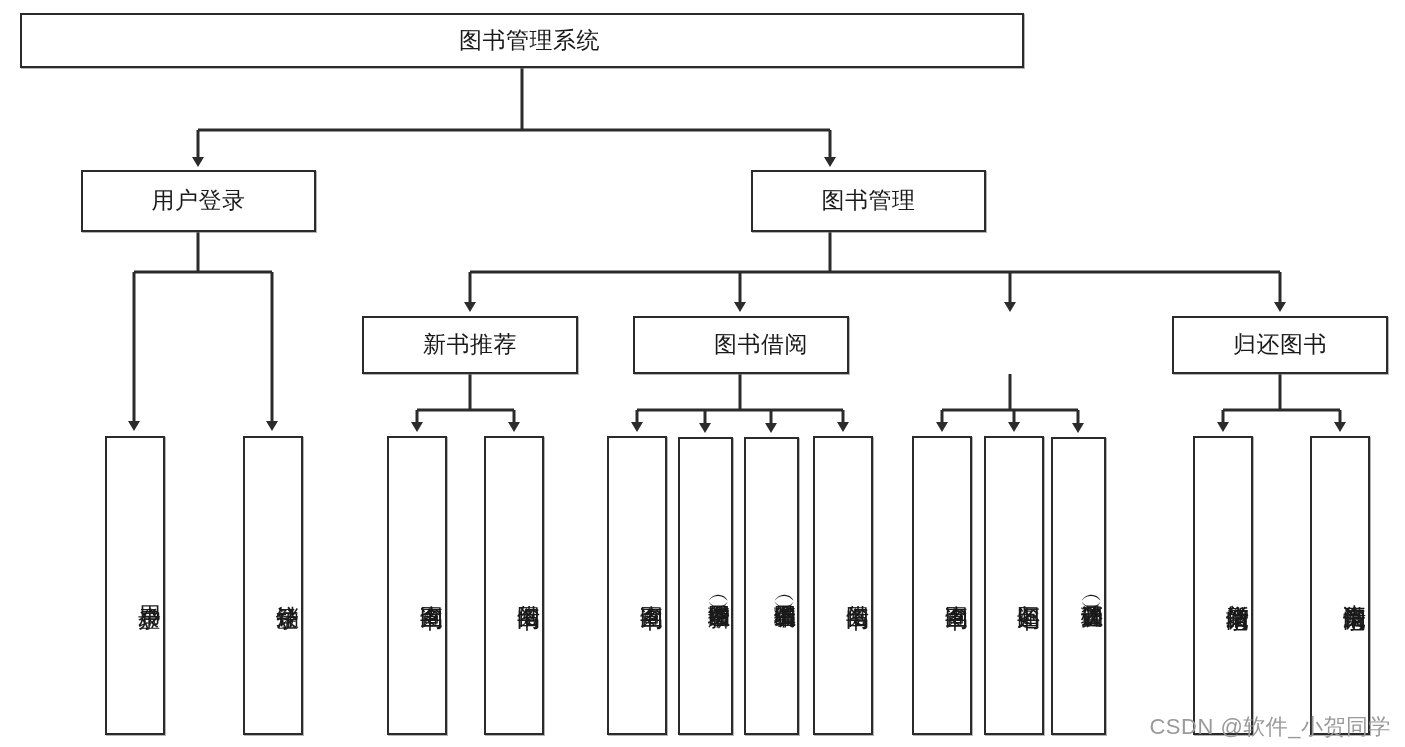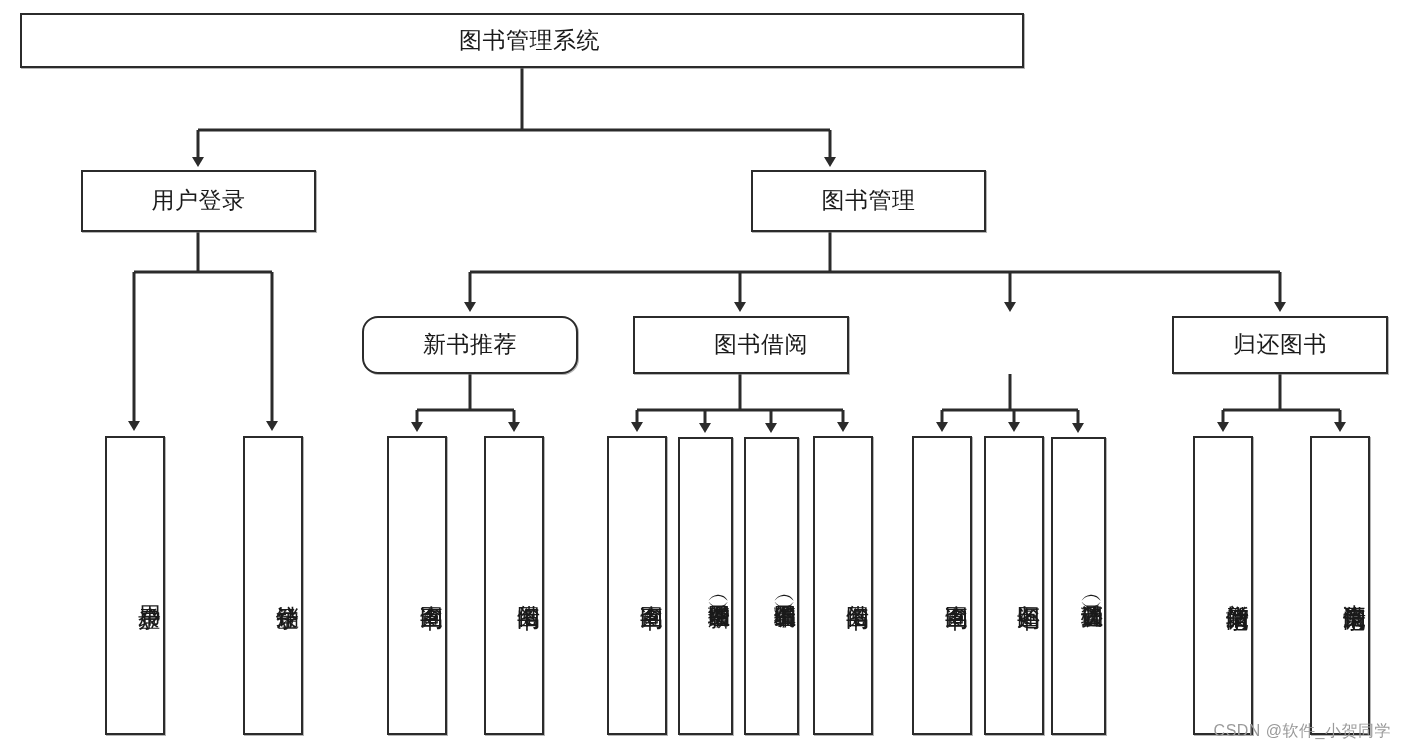--- a/index.html
+++ b/index.html
@@ -53,21 +53,21 @@
     letter-spacing: 0px;
     line-height: 1.1;
   }
   .node .vlabel {
     display: block;
   }
   #watermark {
     position: absolute;
     right: 14px;
     bottom: 5px;
-    font-size: 16px;
+    font-size: 22px;
     color: #9a9a9a;
     white-space: nowrap;
     letter-spacing: 0.5px;
   }
 </style>
 </head>
 <body>
 
 <div id="canvas">
 
@@ -125,21 +125,21 @@
     <span>图书管理系统</span>
   </div>
 
   <div class="node horiz" id="n-l1-0" style="left: 81px; top: 170px; width: 235px; height: 62px;">
     <span>用户登录</span>
   </div>
   <div class="node horiz" id="n-l1-1" style="left: 711px; top: 170px; width: 235px; height: 62px; margin-left: 40px;">
     <span>图书管理</span>
   </div>
 
-  <div class="node horiz" id="n-l2-0" style="left: 362px; top: 316px; width: 216px; height: 58px; border-radius: 16px;">
+  <div class="node horiz" id="n-l2-0" style="left: 362px; top: 316px; width: 216px; height: 58px;">
     <span>新书推荐</span>
   </div>
   <div class="node horiz" id="n-l2-1" style="left: 633px; top: 316px; width: 216px; height: 58px; padding-left: 40px;">
     <span>图书借阅</span>
   </div>
   <div class="node horiz" id="n-l2-3" style="left: 1172px; top: 316px; width: 216px; height: 58px;">
     <span>归还图书</span>
   </div>
 
   <div class="node vert" id="n-leaf-0" style="left: 105px; top: 436px; width: 60px; height: 299px;">

